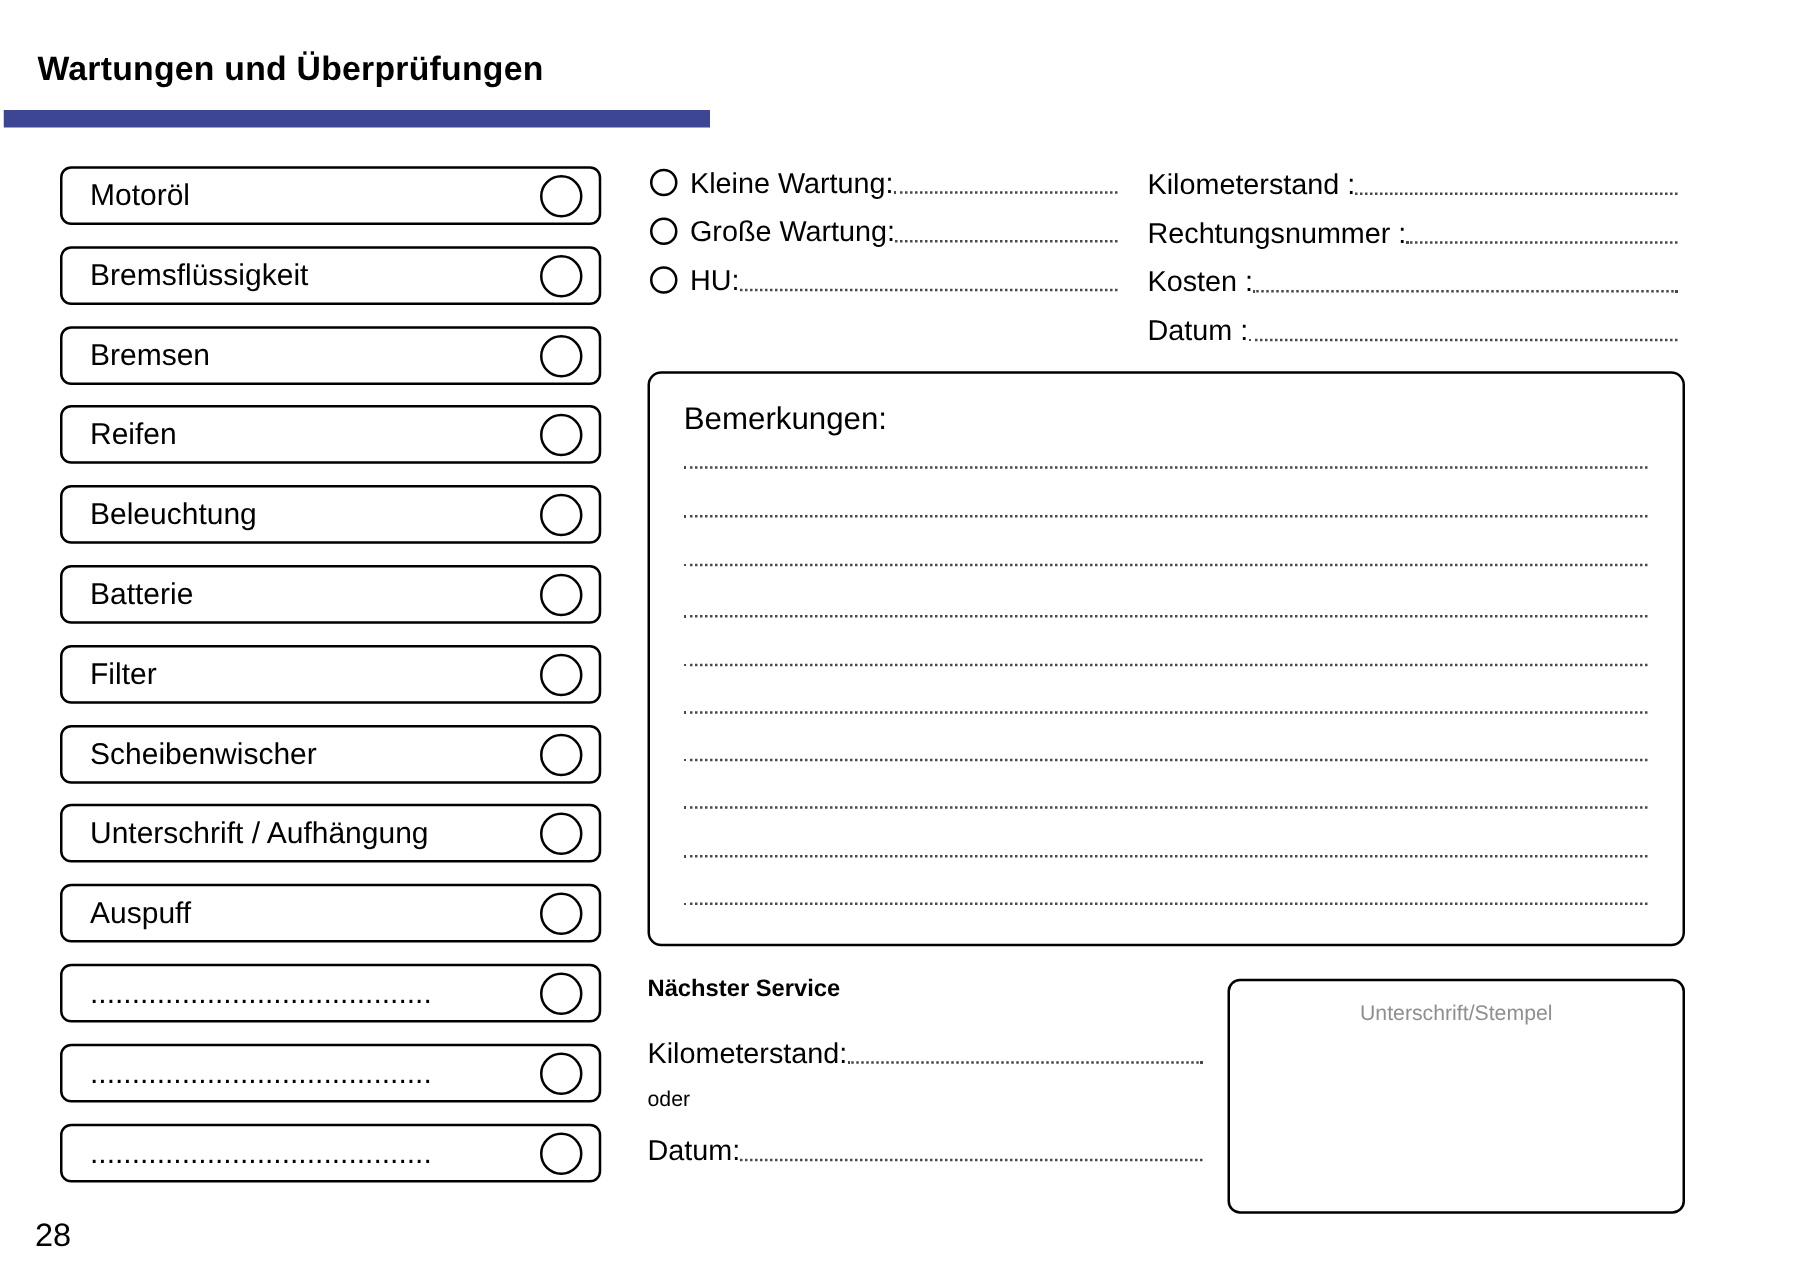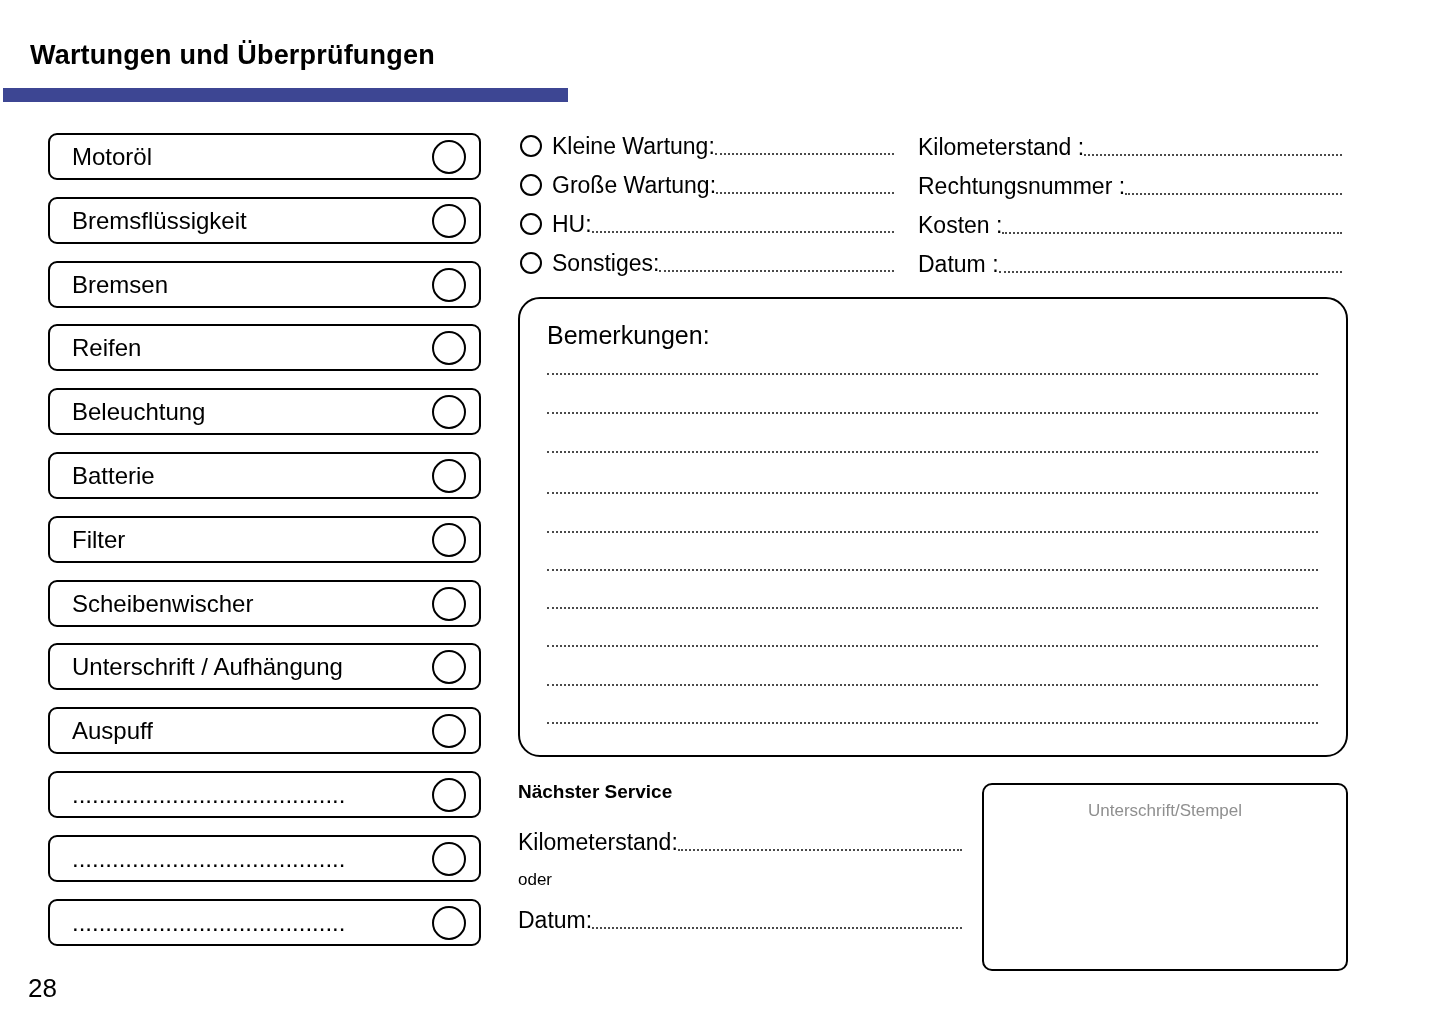--- a/index.html
+++ b/index.html
@@ -17,21 +17,21 @@
 
   .opt-row { position: absolute; left: 520px; width: 374px; height: 27px; display: flex; align-items: flex-end; box-sizing: border-box; }
   .circle-sm { width: 18px; height: 18px; border: 2.5px solid #000; border-radius: 50%; flex: 0 0 auto; align-self: center; margin-right: 10px; background: #fff; }
   .opt-label { font-size: 23px; white-space: nowrap; line-height: 1.1; }
   .fill { flex: 1 1 auto; border-bottom: 2px dotted #4a4a4a; margin-bottom: 4px; min-width: 20px; }
 
   .inv-row { position: absolute; left: 918px; width: 424px; height: 27px; display: flex; align-items: flex-end; box-sizing: border-box; }
   .inv-label { font-size: 23px; white-space: nowrap; line-height: 1.1; }
 
   .remarks { position: absolute; left: 518px; top: 297px; width: 830px; height: 460px;
-             border: 2.5px solid #000; border-radius: 22px; box-sizing: border-box; background: #fff; }
+             border: 2.5px solid #000; border-radius: 11px; box-sizing: border-box; background: #fff; }
   .remarks-title { position: absolute; left: 27px; top: 22px; font-size: 25px; }
   .remark-line { position: absolute; left: 27px; right: 28px; border-bottom: 2px dotted #4a4a4a; }
 
   .ns-title { position: absolute; left: 518px; top: 781px; font-size: 19px; font-weight: bold; }
   .ns-row { position: absolute; left: 518px; width: 444px; height: 27px; display: flex; align-items: flex-end; box-sizing: border-box; }
   .ns-label { font-size: 23px; white-space: nowrap; line-height: 1.1; text-align: center; }
   .ns-oder { position: absolute; left: 518px; top: 870px; font-size: 17px; }
 
   .sign-box { position: absolute; left: 982px; top: 783px; width: 366px; height: 188px;
               border: 2.5px solid #000; border-radius: 10px; box-sizing: border-box; background: #fff; }
@@ -108,25 +108,20 @@
   <div class="opt-row" style="top:171px">
     <span class="circle-sm"></span>
     <span class="opt-label">Große Wartung:</span>
     <span class="fill"></span>
   </div>
   <div class="opt-row" style="top:210px">
     <span class="circle-sm"></span>
     <span class="opt-label">HU:</span>
     <span class="fill"></span>
   </div>
-  <div class="opt-row" style="top:249px">
-    <span class="circle-sm"></span>
-    <span class="opt-label">Sonstiges:</span>
-    <span class="fill"></span>
-  </div>
 
   <div class="inv-row" style="top:133px">
     <span class="inv-label">Kilometerstand :</span>
     <span class="fill"></span>
   </div>
   <div class="inv-row" style="top:172px">
     <span class="inv-label">Rechtungsnummer :</span>
     <span class="fill"></span>
   </div>
   <div class="inv-row" style="top:211px">

